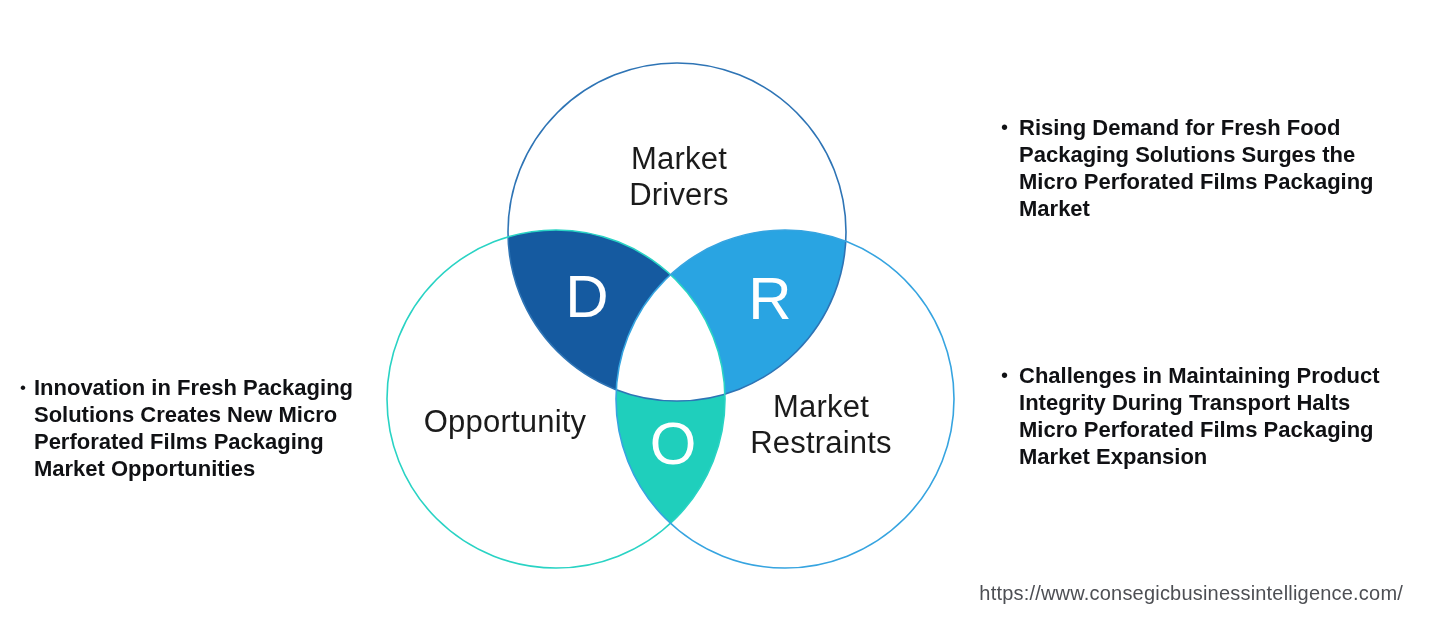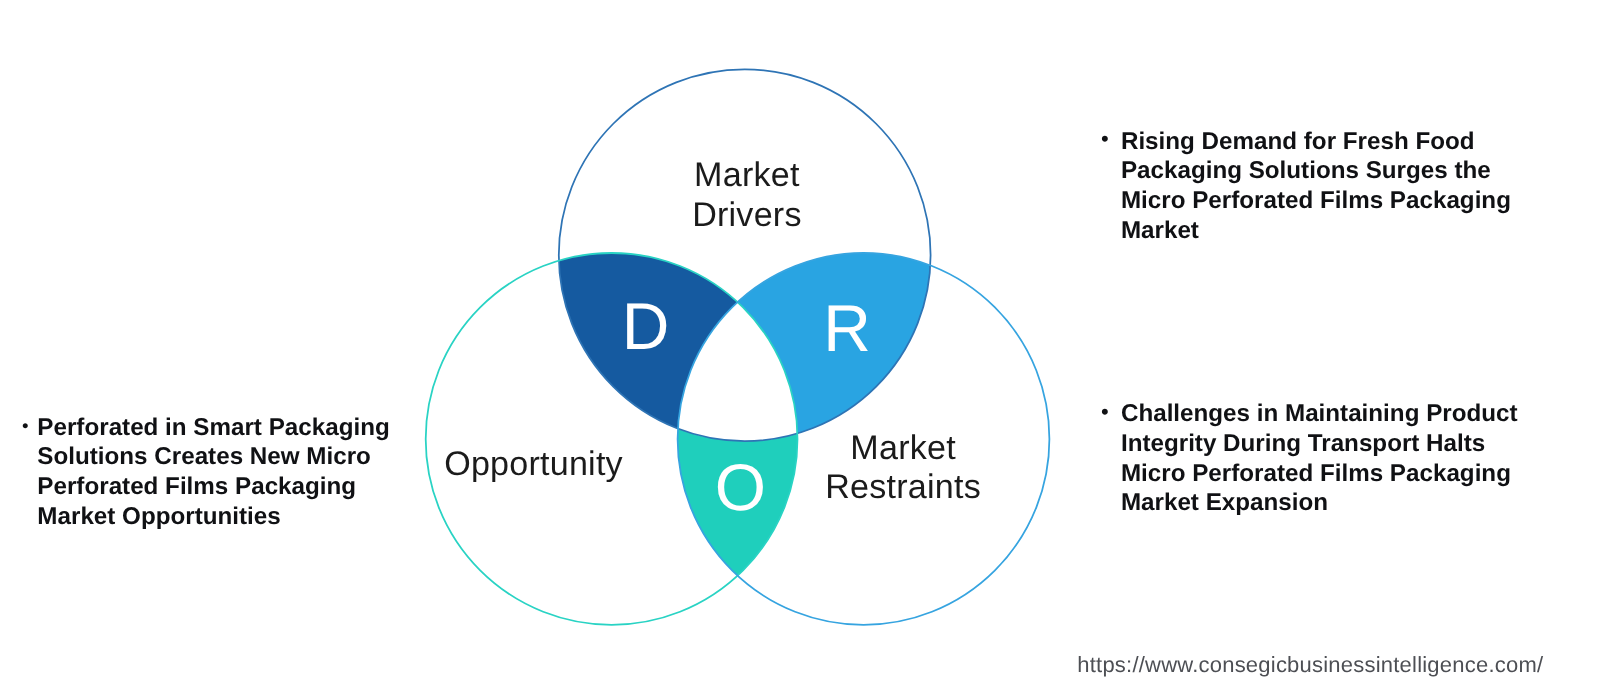--- a/index.html
+++ b/index.html
@@ -17,21 +17,21 @@
     position: absolute;
     transform: translate(-50%, -50%);
     text-align: center;
     white-space: pre-line;
     font-size: 31px;
     line-height: 36px;
     color: #1b1b1b;
     letter-spacing: 0.2px;
   }
   .lbl-drivers    { left: 679px; top: 177px; }
-  .lbl-opportunity{ left: 485px; top: 422px; }
+  .lbl-opportunity{ left: 505px; top: 422px; }
   .lbl-restraints { left: 821px; top: 425px; }
 
   .venn-letter {
     position: absolute;
     transform: translate(-50%, -50%);
     font-size: 60px;
     color: #ffffff;
     line-height: 1;
   }
   .ltr-d { left: 587px; top: 297px; }
@@ -61,21 +61,20 @@
   .blk-right-bot   { left: 1001px; top: 362px; }
   .blk-right-top .dot, .blk-right-bot .dot { margin-right: 11px; }
 
   .footer-url {
     position: absolute;
     right: 50px;
     top: 582px;
     font-size: 20px;
     color: #4d4f54;
     letter-spacing: 0.2px;
-    margin-top: 12px;
   }
 </style>
 </head>
 <body>
 
 <div class="canvas">
 
   <svg class="venn-svg" width="1453" height="633" viewBox="0 0 1453 633">
     <defs>
       <clipPath id="clipTop">
@@ -117,21 +116,21 @@
   <div class="venn-label lbl-opportunity">Opportunity</div>
   <div class="venn-label lbl-restraints">Market
 Restraints</div>
 
   <div class="venn-letter ltr-d">D</div>
   <div class="venn-letter ltr-r">R</div>
   <div class="venn-letter ltr-o">O</div>
 
   <div class="bullet-block blk-left">
     <span class="dot">•</span>
-    <div class="bullet-text">Perforated in Smart Packaging
+    <div class="bullet-text">Innovation in Fresh Packaging
 Solutions Creates New Micro
 Perforated Films Packaging
 Market Opportunities</div>
   </div>
 
   <div class="bullet-block blk-right-top">
     <span class="dot">•</span>
     <div class="bullet-text">Rising Demand for Fresh Food
 Packaging Solutions Surges the
 Micro Perforated Films Packaging

